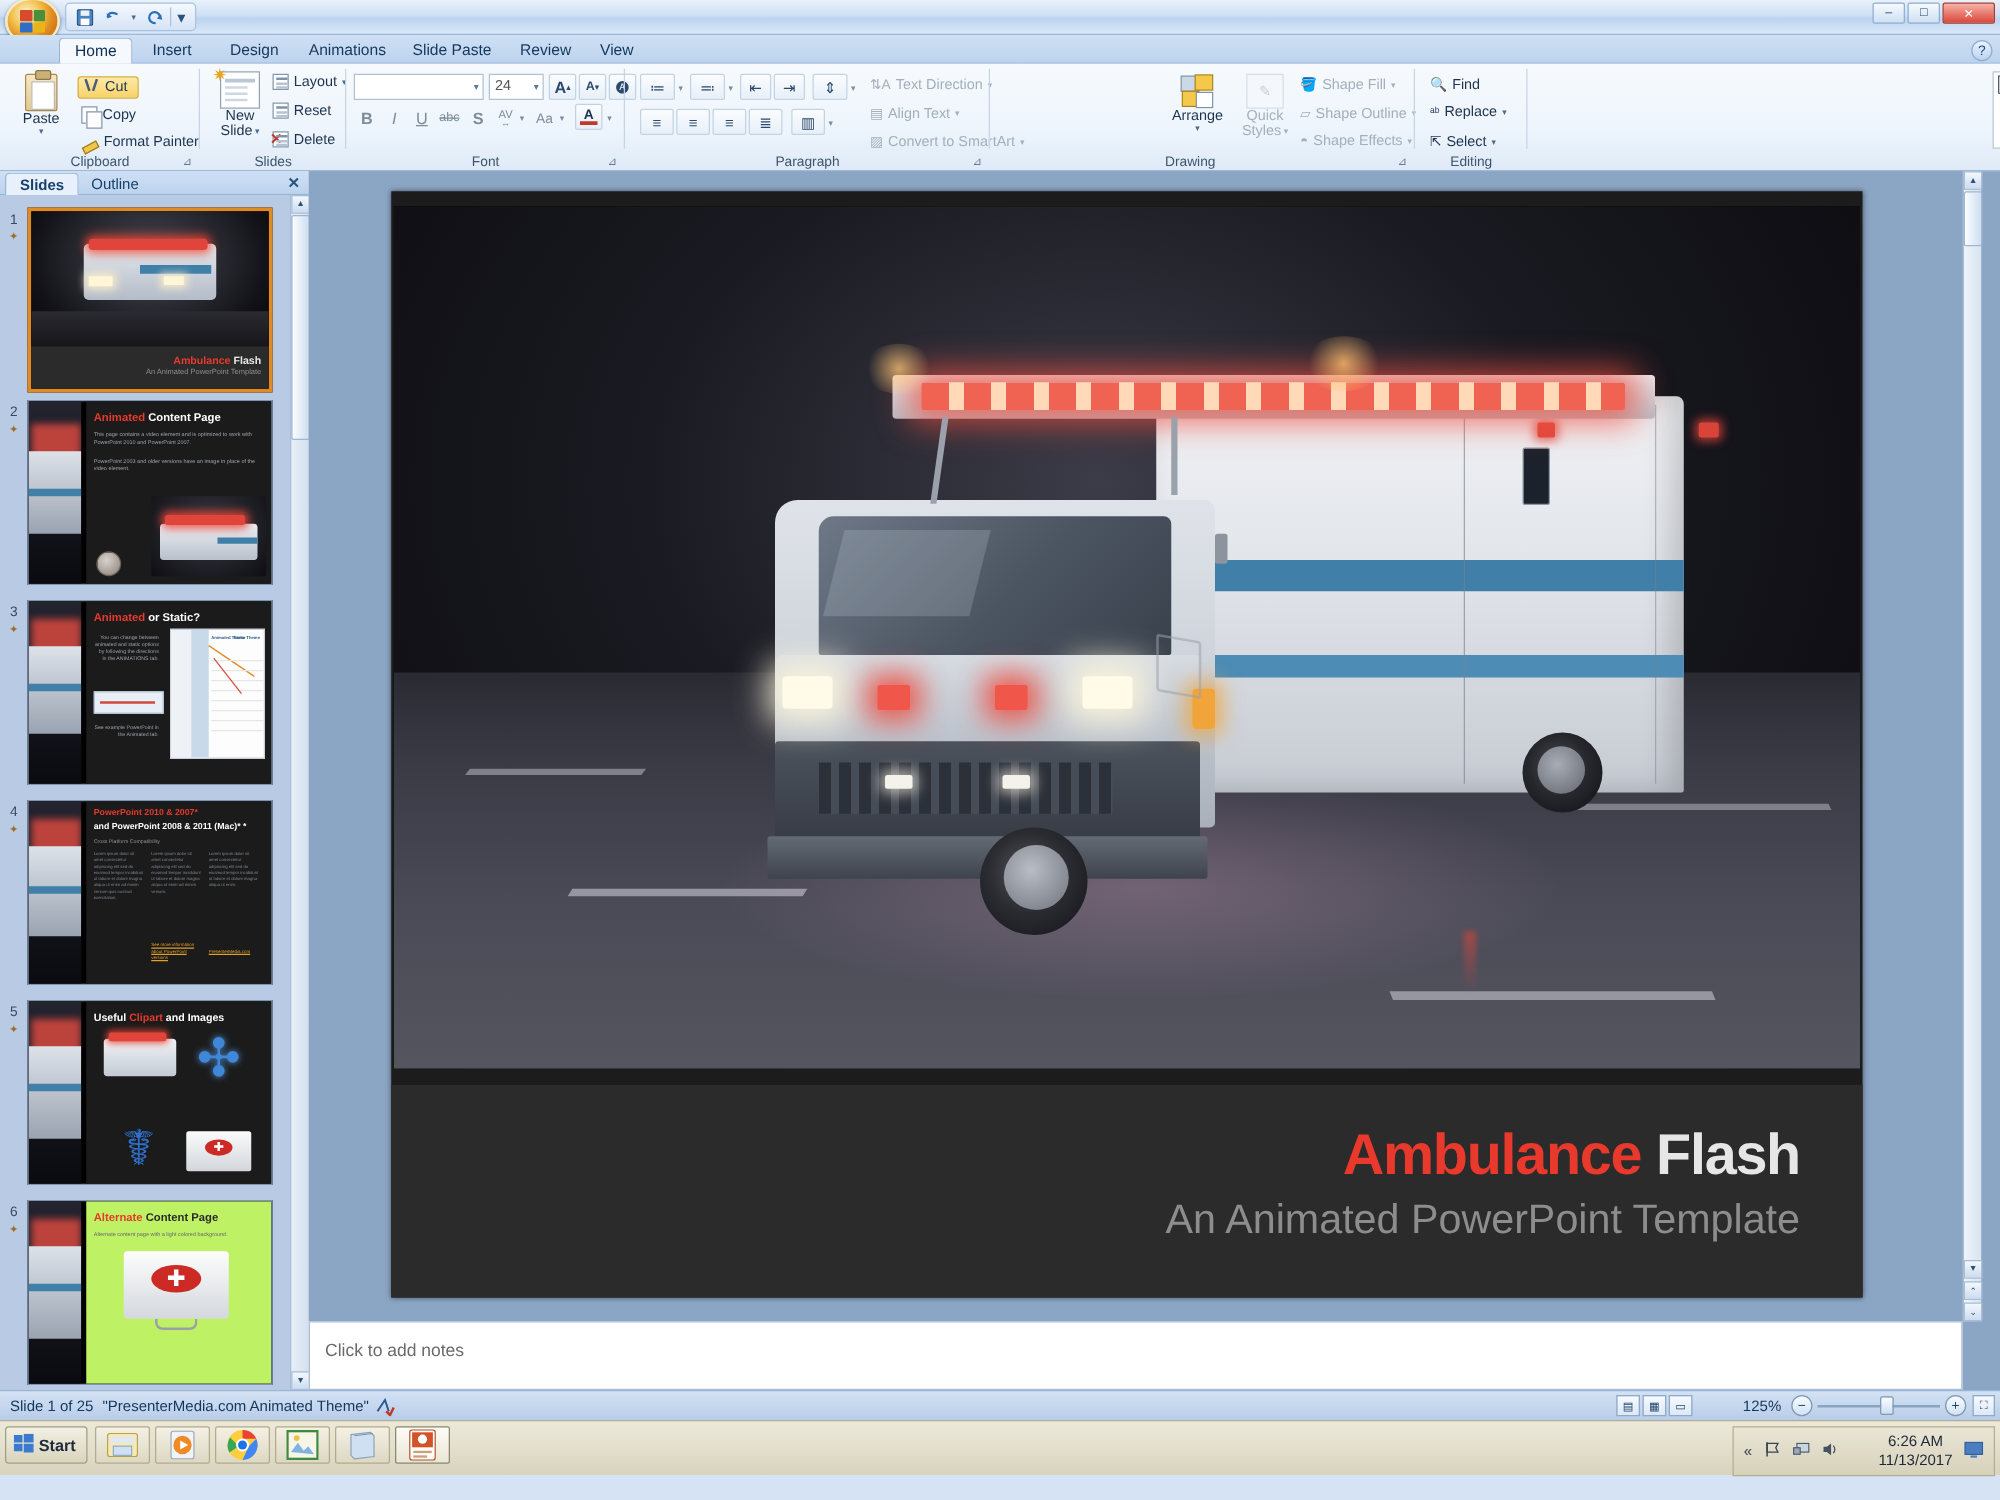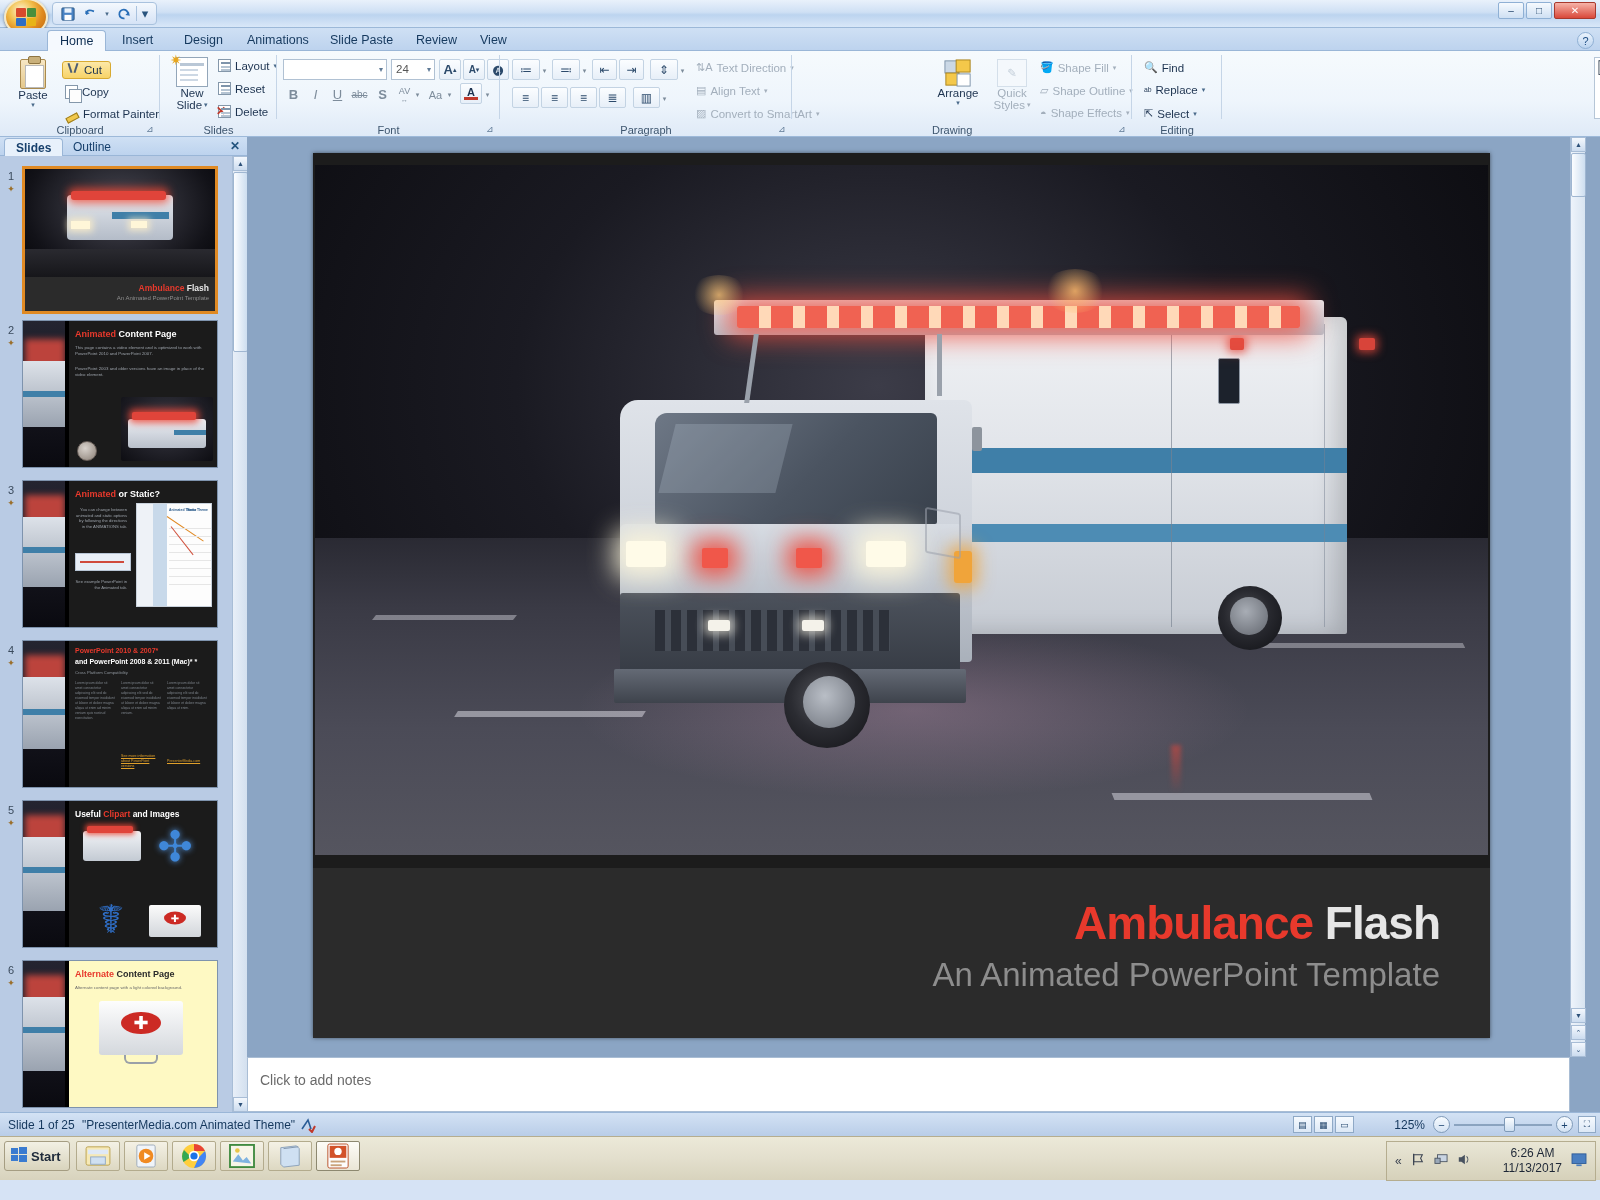--- a/index.html
+++ b/index.html
@@ -647,21 +647,21 @@
         <div class="tnum">
           <span>6</span>
           <span class="anim">✦</span>
         </div>
         <div class="tframe" style="width:196px;height:148px">
           <div style="position:absolute;left:0;top:0;width:42px;height:100%;background:linear-gradient(#242430,#0a0a10);overflow:hidden">
             <div style="position:absolute;left:2px;top:14px;width:40px;height:28px;background:#d84a40;filter:blur(3px);opacity:.85"></div>
             <div style="position:absolute;left:0;top:36px;width:42px;height:74px;background:linear-gradient(#dde2e9,#9aa3b0)"></div>
             <div style="position:absolute;left:0;top:66px;width:42px;height:6px;background:#3f7fa8"></div>
           </div>
-          <div style="position:absolute;left:46px;top:0;right:0;bottom:0;background:#fef9c3;">
+          <div style="position:absolute;left:46px;top:0;right:0;bottom:0;background:#bef264;">
             <div style="position:absolute;left:6px;top:8px;font-size:9px;font-weight:bold;">
               <span style="color:#e8392c">Alternate</span>
               <span style="color:#2a2a2a">Content Page</span>
             </div>
             <div style="position:absolute;left:6px;top:24px;width:130px;font-size:4.4px;color:#6a6a6a">Alternate content page with a light colored background.</div>
             <div style="position:absolute;left:30px;top:40px;width:84px;height:54px;background:linear-gradient(#fdfdfd,#d4d8dd);border-radius:3px">
               <div style="position:absolute;left:50%;top:40%;transform:translate(-50%,-50%);width:40px;height:22px;border-radius:50%;background:#cc2a24;display:flex;align-items:center;justify-content:center;color:#fff;font-size:18px;line-height:18px">✚</div>
               <div style="position:absolute;left:50%;bottom:-9px;transform:translateX(-50%);width:34px;height:9px;border:2px solid #9aa0a8;border-top:none;border-radius:0 0 6px 6px"></div>
             </div>
           </div>

